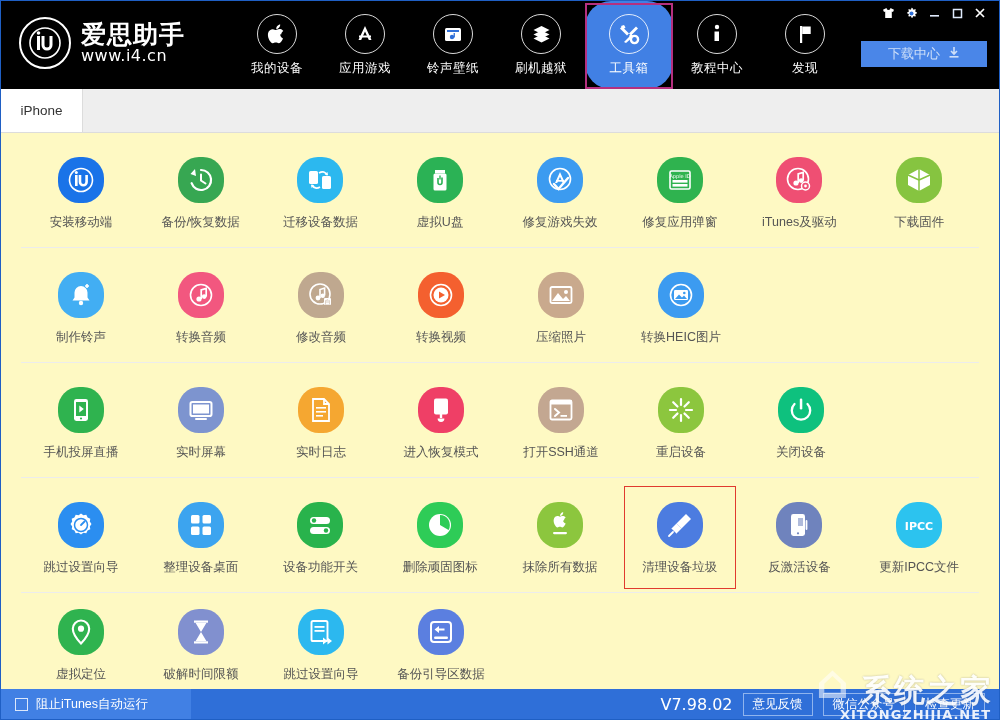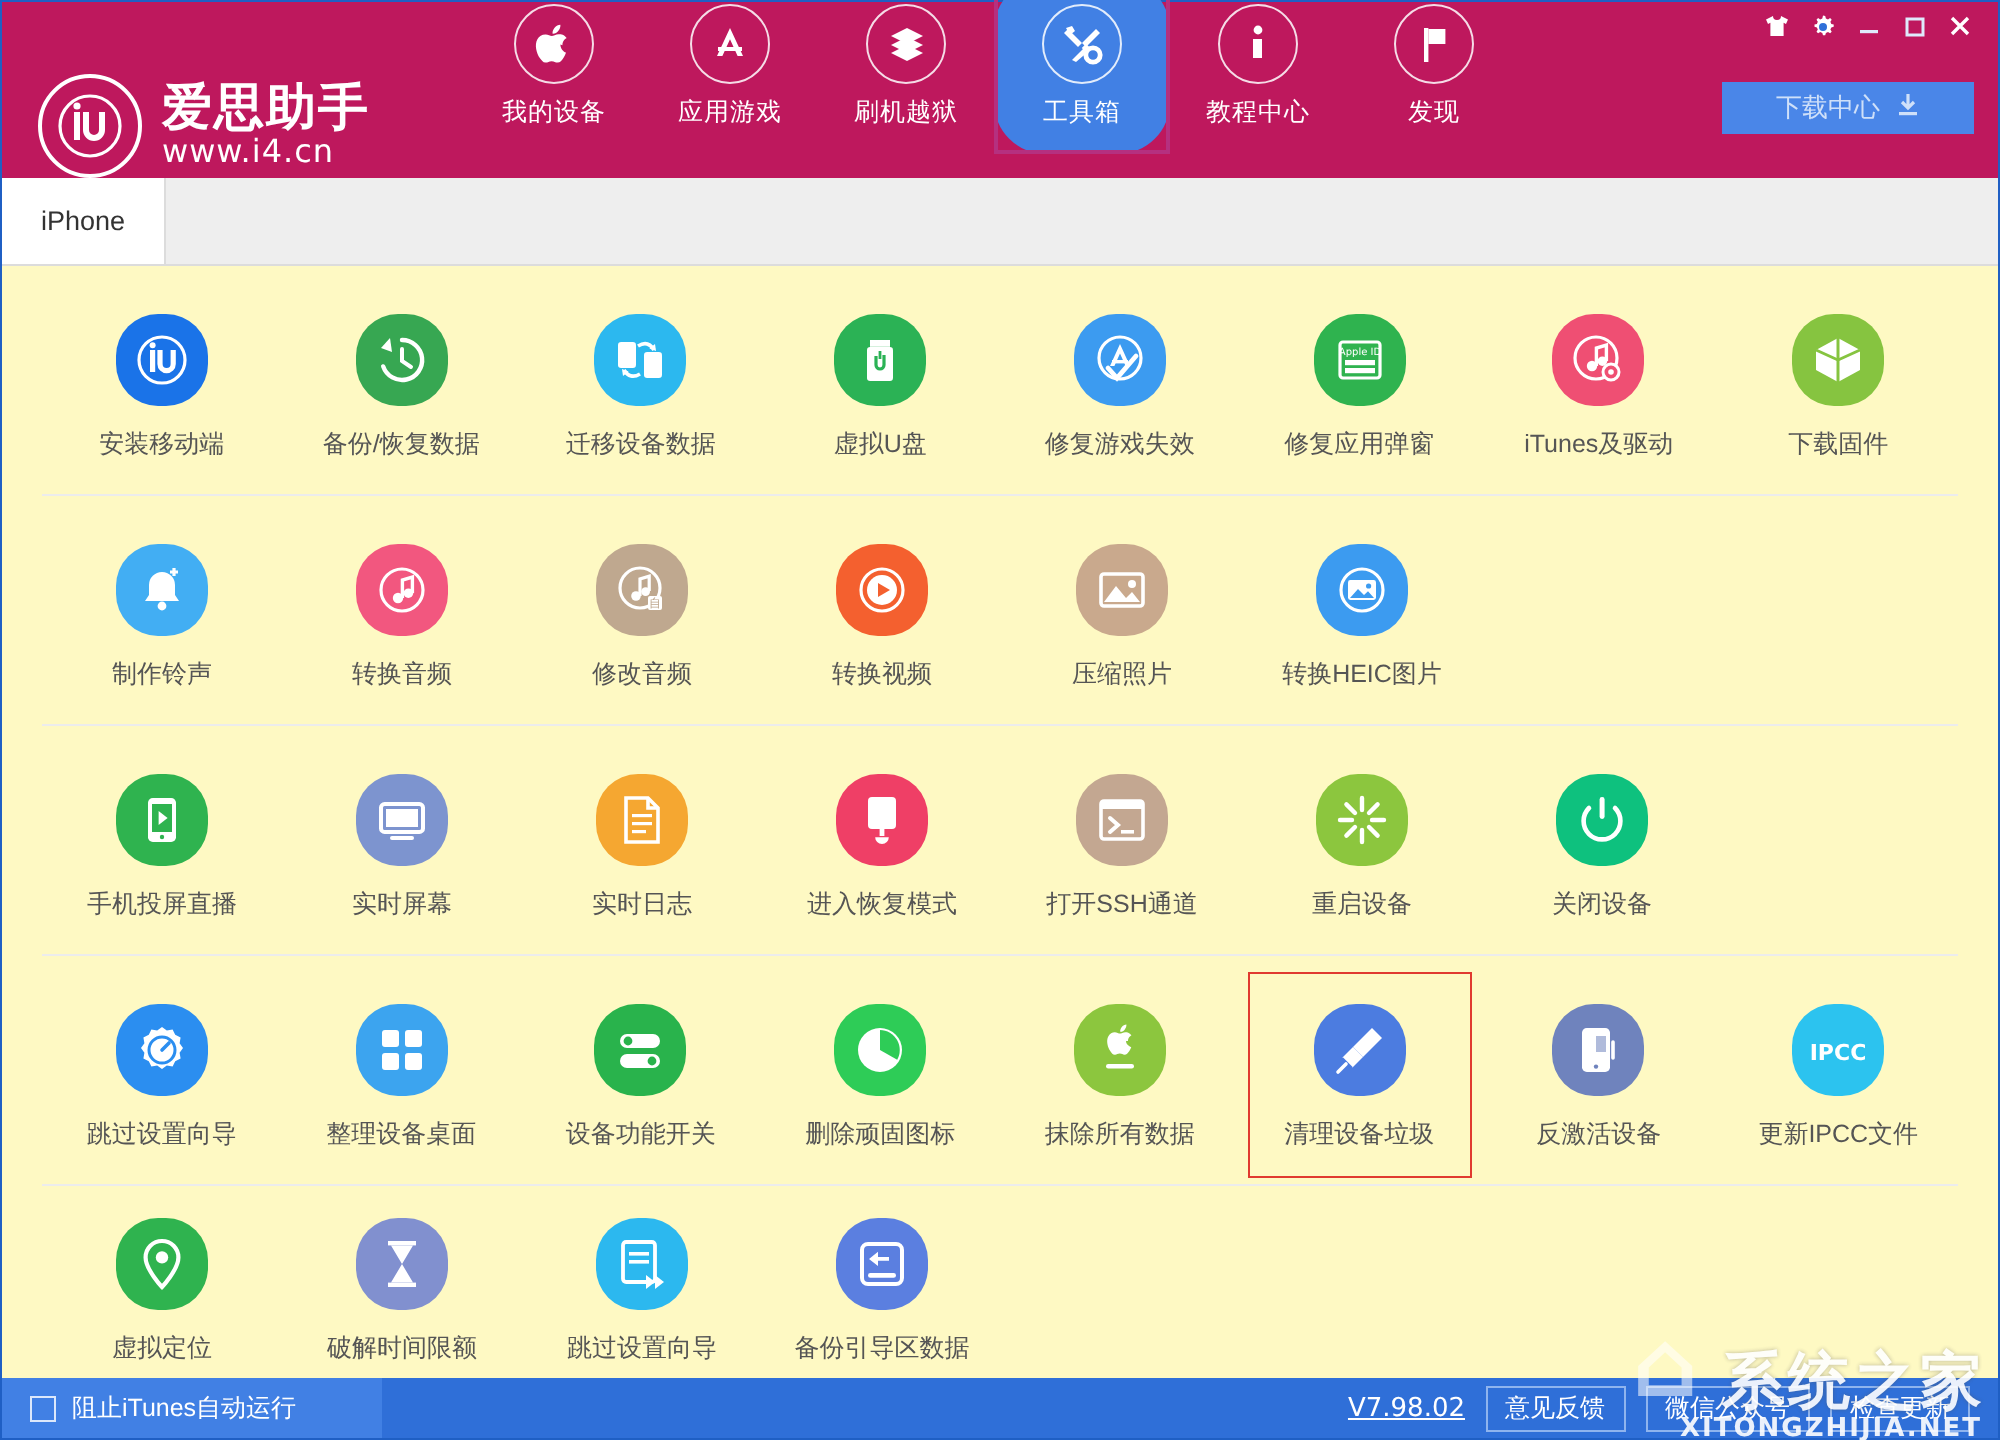--- a/index.html
+++ b/index.html
@@ -12,24 +12,24 @@
   #app {
     width: 1000px; height: 720px;
     position: relative;
     display: flex; flex-direction: column;
     border: 1px solid #1f5fc4;
   }
 
   
   .header {
     height: 88px;
-    background: #be185d;
+    background: #000000;
     position: relative;
     display: flex;
-    align-items: flex-end;
+    align-items: flex-start;
     flex: 0 0 88px;
   }
   .brand {
     display: flex; align-items: center;
     margin-left: 18px; margin-top: 16px;
     gap: 10px;
   }
   .brand-logo {
     width: 52px; height: 52px;
     border-radius: 50%;
@@ -182,21 +182,21 @@
     border: 1px solid #dce8fb;
     background: transparent;
     cursor: pointer;
   }
   .footer-left-label { color: #ffffff; font-size: 12.5px; }
   .footer-spacer { flex: 1; }
   .footer-right {
     display: flex; align-items: center; gap: 10px;
     padding-right: 14px;
   }
-  .ver { color: #ffffff; font-size: 13px; font-family: "DejaVu Sans", sans-serif; text-decoration: underline; }
+  .ver { color: #ffffff; font-size: 16px; font-family: "DejaVu Sans", sans-serif; }
   .fbtn {
     border: 1px solid #8fb4ee;
     color: #ffffff; font-size: 12.5px;
     padding: 2px 9px;
     cursor: pointer;
   }
 
   
   .watermark {
     position: absolute;
@@ -263,20 +263,31 @@
       <div class="nav-item">
         <div class="nav-circle">
           <svg width="22" height="22" viewBox="0 0 22 22">
             <path d="M11 3 L17.5 17 H14.8 L11 8.6 L7.2 17 H4.5 Z" fill="#ffffff"></path>
             <rect x="5" y="12.5" width="12" height="2" fill="#ffffff"></rect>
           </svg>
         </div>
         <div class="nav-label">应用游戏</div>
       </div>
 
+      <div class="nav-item">
+        <div class="nav-circle">
+          <svg width="22" height="20" viewBox="0 0 22 20">
+            <rect x="3" y="4" width="16" height="13" rx="1.5" fill="#ffffff"></rect>
+            <rect x="5" y="6" width="12" height="2" fill="#2f6fd8"></rect>
+            <circle cx="10" cy="13" r="2.2" fill="#2f6fd8"></circle>
+            <rect x="11.6" y="9" width="1.3" height="4.5" fill="#2f6fd8"></rect>
+          </svg>
+        </div>
+        <div class="nav-label">铃声壁纸</div>
+      </div>
 
       <div class="nav-item">
         <div class="nav-circle">
           <svg width="23" height="20" viewBox="0 0 23 20">
             <path d="M3.5 6 L11.5 2 L19.5 6 L11.5 10 Z" fill="#ffffff"></path>
             <path d="M3.5 10.5 L11.5 6.5 L19.5 10.5 L11.5 14.5 Z" fill="#ffffff"></path>
             <path d="M3.5 14.5 L11.5 10.5 L19.5 14.5 L11.5 18.5 Z" fill="#ffffff"></path>
           </svg>
         </div>
         <div class="nav-label">刷机越狱</div>

